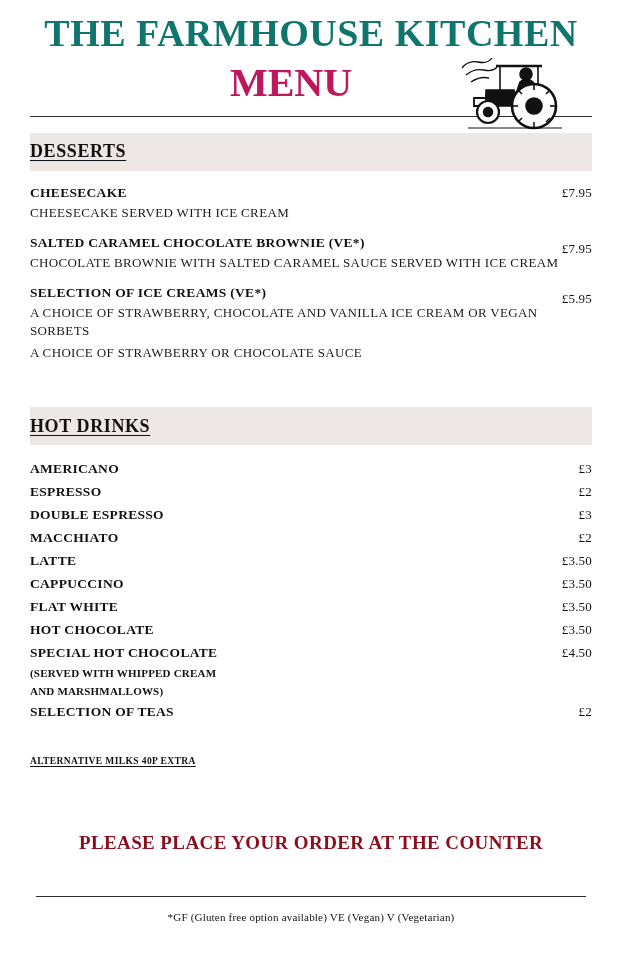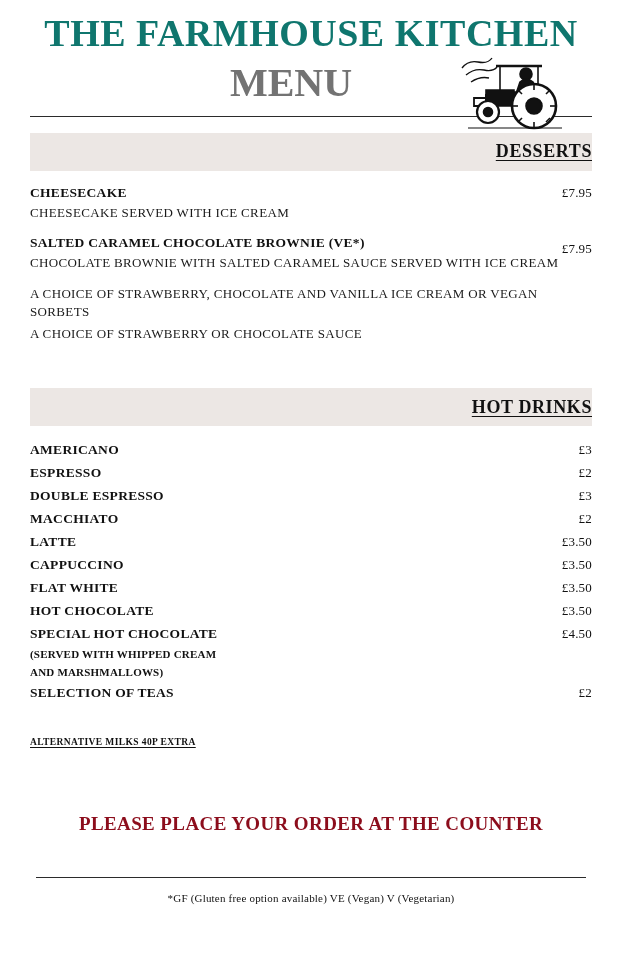--- a/index.html
+++ b/index.html
@@ -32,21 +32,21 @@
     letter-spacing: 0.5px;
     color: #0f766e;
     line-height: 1.05;
     white-space: nowrap;
   }
   .title-line2 {
     text-align: center;
     font-family: "Liberation Serif", serif;
     font-weight: bold;
     font-size: 40px;
-    color: #737373;
+    color: #be185d;
     line-height: 1.15;
     margin-top: 6px;
     padding-right: 40px;
   }
   .tractor {
     position: absolute;
     right: 12px;
     top: 44px;
     width: 150px;
     height: 90px;
@@ -56,21 +56,21 @@
     border-top: 1px solid #2b2b2b;
     margin: 10px 0 0 0;
   }
 
   
   .band {
     background: #ece7e4;
     height: 38px;
     display: flex;
     align-items: center;
-    justify-content: flex-end;
+    justify-content: flex-start;
     margin-top: 16px;
   }
   .band-label {
     font-family: "Liberation Serif", serif;
     font-weight: bold;
     font-size: 18px;
     letter-spacing: 0.6px;
     text-decoration: underline;
     text-underline-offset: 3px;
     color: #111111;
@@ -243,20 +243,24 @@
 
     <div class="item">
       <div class="item-row">
         <span class="item-name">SALTED CARAMEL CHOCOLATE BROWNIE (VE*)</span>
         <span class="item-price">£7.95</span>
       </div>
       <div class="item-desc">CHOCOLATE BROWNIE WITH SALTED CARAMEL SAUCE SERVED WITH ICE CREAM</div>
     </div>
 
     <div class="item">
+      <div class="item-row">
+        <span class="item-name">SELECTION OF ICE CREAMS (VE*)</span>
+        <span class="item-price">£5.95</span>
+      </div>
       <div class="item-desc">A CHOICE OF STRAWBERRY, CHOCOLATE AND VANILLA ICE CREAM OR VEGAN SORBETS</div>
       <div class="item-desc">A CHOICE OF STRAWBERRY OR CHOCOLATE SAUCE</div>
     </div>
 
   </div>
 
   <div class="band" style="margin-top:44px;">
     <span class="band-label">HOT DRINKS</span>
   </div>
 

